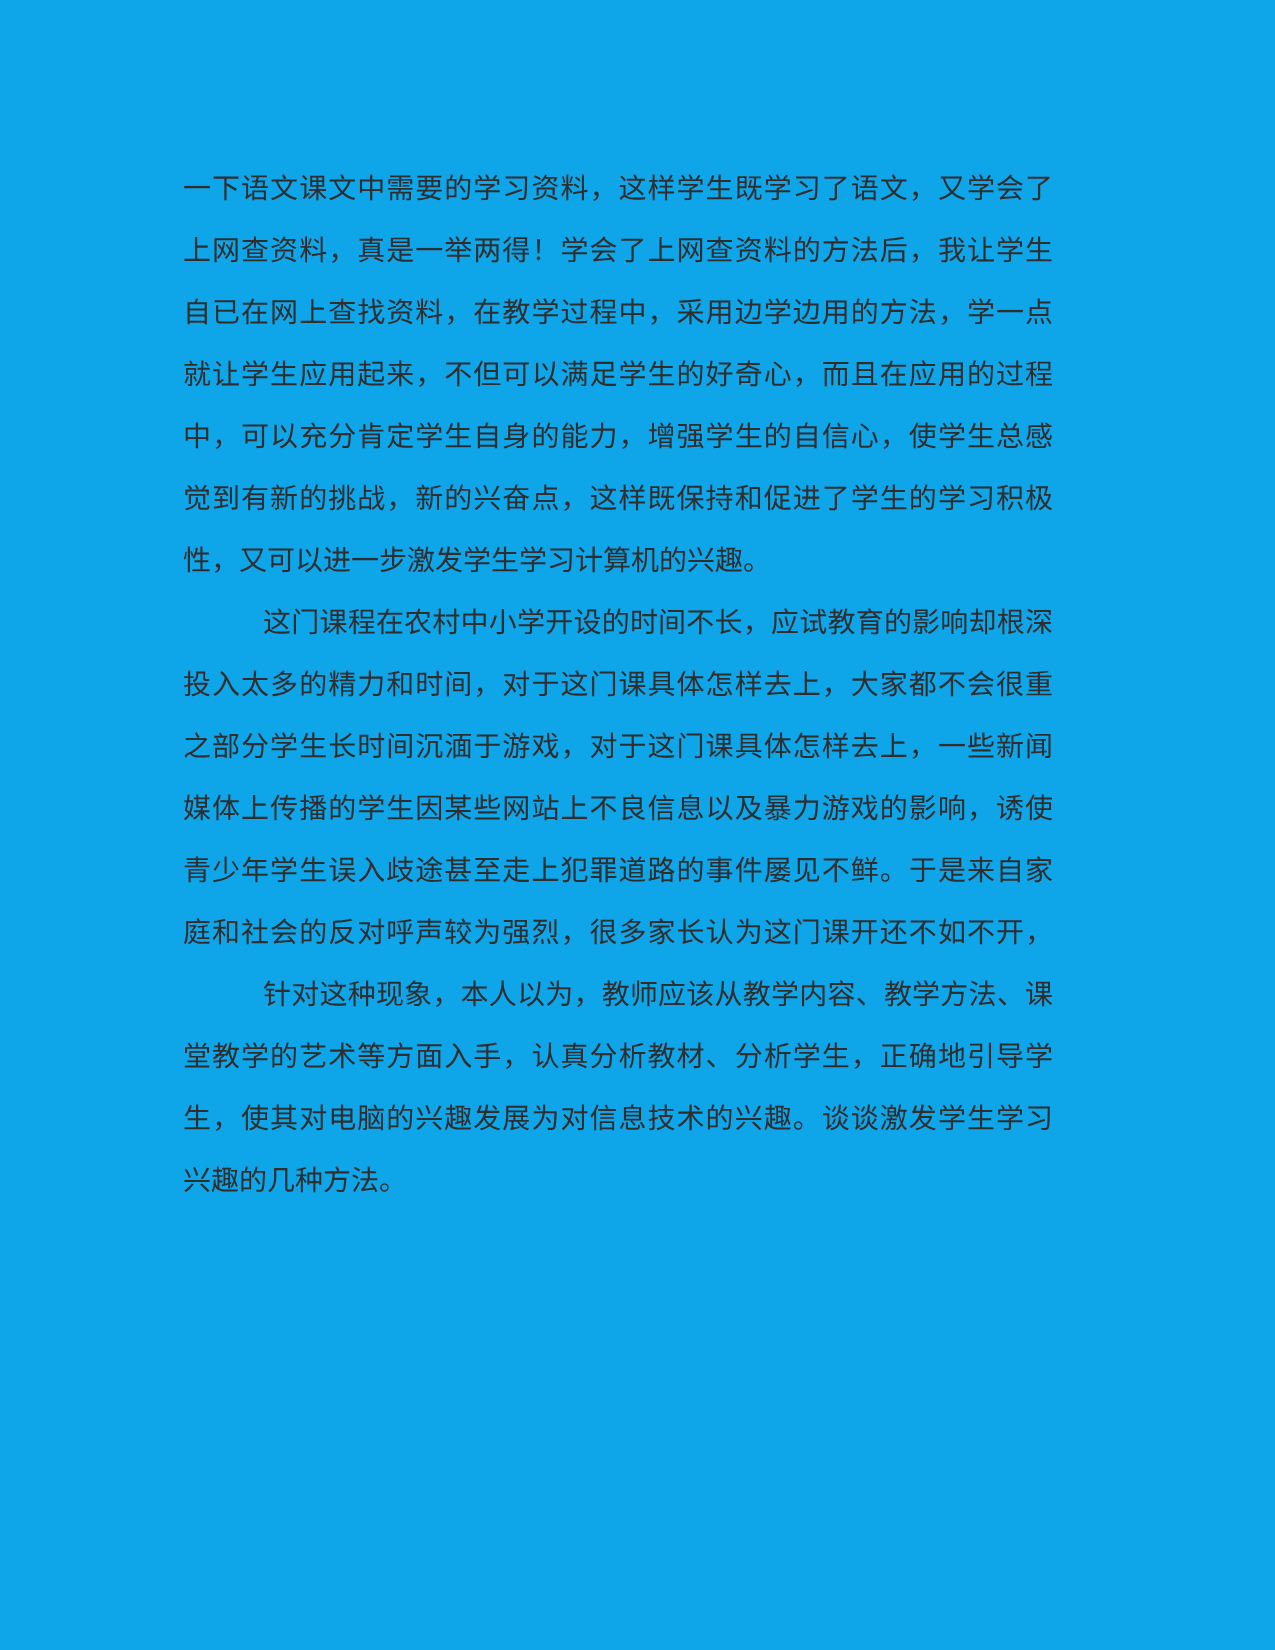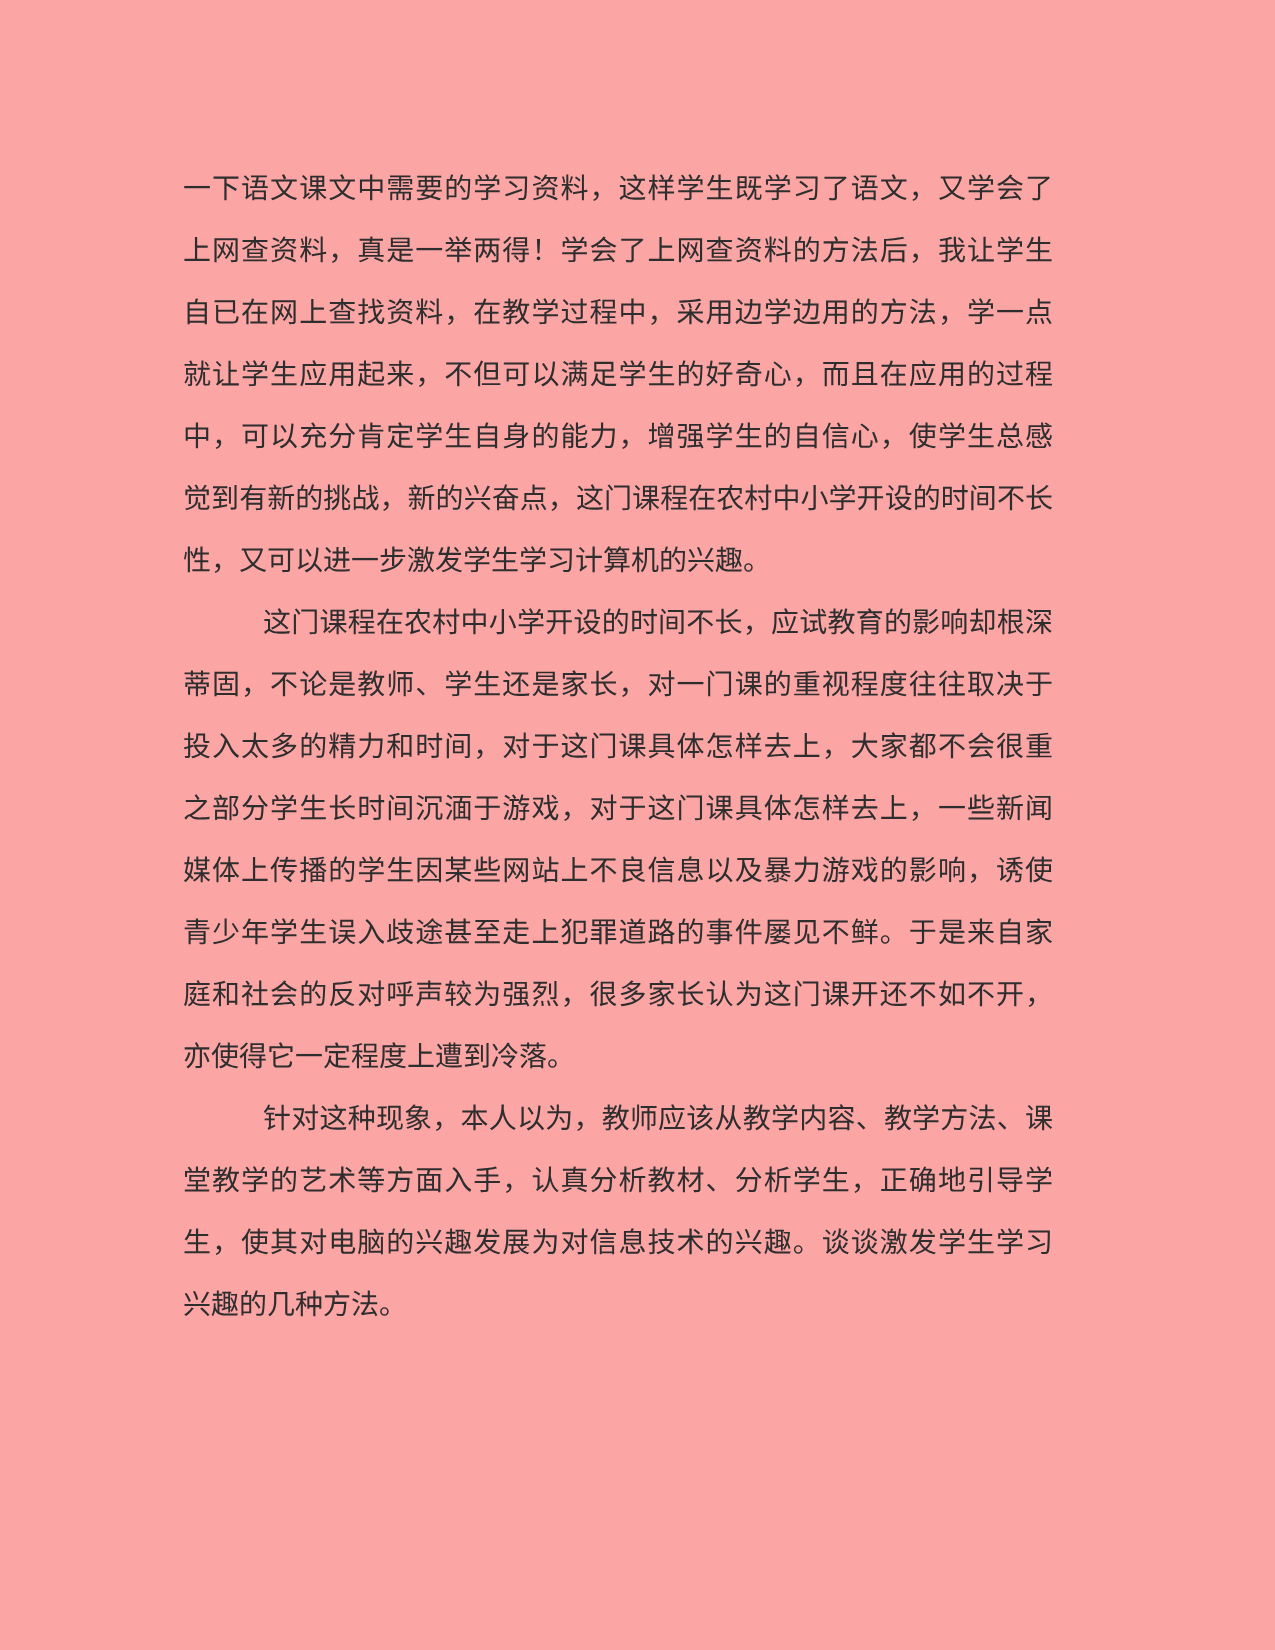--- a/index.html
+++ b/index.html
@@ -4,21 +4,21 @@
 <style>
   html, body {
     margin: 0;
     padding: 0;
     background: #ffffff;
   }
   .page {
     position: relative;
     width: 1275px;
     height: 1650px;
-    background: #fca5a5;
+    background: #0ea5e9;
     overflow: hidden;
   }
   .content {
     position: absolute;
     left: 183px;
     top: 158px;
     width: 870px;
     color: #2e2e2e;
     font-family: "Liberation Serif", "DejaVu Serif", serif;
     font-size: 28px;
@@ -49,33 +49,31 @@
 
 <div class="page">
   <div class="content">
 
     <div class="paragraph">
       <div class="ln">一下语文课文中需要的学习资料，这样学生既学习了语文，又学会了</div>
       <div class="ln">上网查资料，真是一举两得！学会了上网查资料的方法后，我让学生</div>
       <div class="ln">自已在网上查找资料，在教学过程中，采用边学边用的方法，学一点</div>
       <div class="ln">就让学生应用起来，不但可以满足学生的好奇心，而且在应用的过程</div>
       <div class="ln">中，可以充分肯定学生自身的能力，增强学生的自信心，使学生总感</div>
-      <div class="ln">觉到有新的挑战，新的兴奋点，这门课程在农村中小学开设的时间不长</div>
+      <div class="ln">觉到有新的挑战，新的兴奋点，这样既保持和促进了学生的学习积极</div>
       <div class="ln last">性，又可以进一步激发学生学习计算机的兴趣。</div>
     </div>
 
     <div class="paragraph">
       <div class="ln indent">这门课程在农村中小学开设的时间不长，应试教育的影响却根深</div>
-      <div class="ln">蒂固，不论是教师、学生还是家长，对一门课的重视程度往往取决于</div>
       <div class="ln">投入太多的精力和时间，对于这门课具体怎样去上，大家都不会很重</div>
       <div class="ln">之部分学生长时间沉湎于游戏，对于这门课具体怎样去上，一些新闻</div>
       <div class="ln">媒体上传播的学生因某些网站上不良信息以及暴力游戏的影响，诱使</div>
       <div class="ln">青少年学生误入歧途甚至走上犯罪道路的事件屡见不鲜。于是来自家</div>
       <div class="ln">庭和社会的反对呼声较为强烈，很多家长认为这门课开还不如不开，</div>
-      <div class="ln last">亦使得它一定程度上遭到冷落。</div>
     </div>
 
     <div class="paragraph">
       <div class="ln indent">针对这种现象，本人以为，教师应该从教学内容、教学方法、课</div>
       <div class="ln">堂教学的艺术等方面入手，认真分析教材、分析学生，正确地引导学</div>
       <div class="ln">生，使其对电脑的兴趣发展为对信息技术的兴趣。谈谈激发学生学习</div>
       <div class="ln last">兴趣的几种方法。</div>
     </div>
 
   </div>

